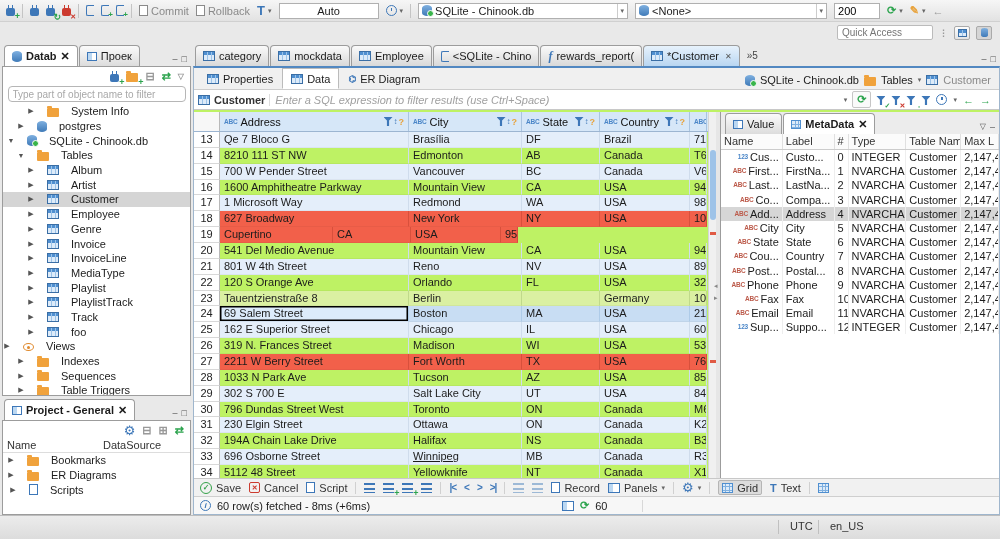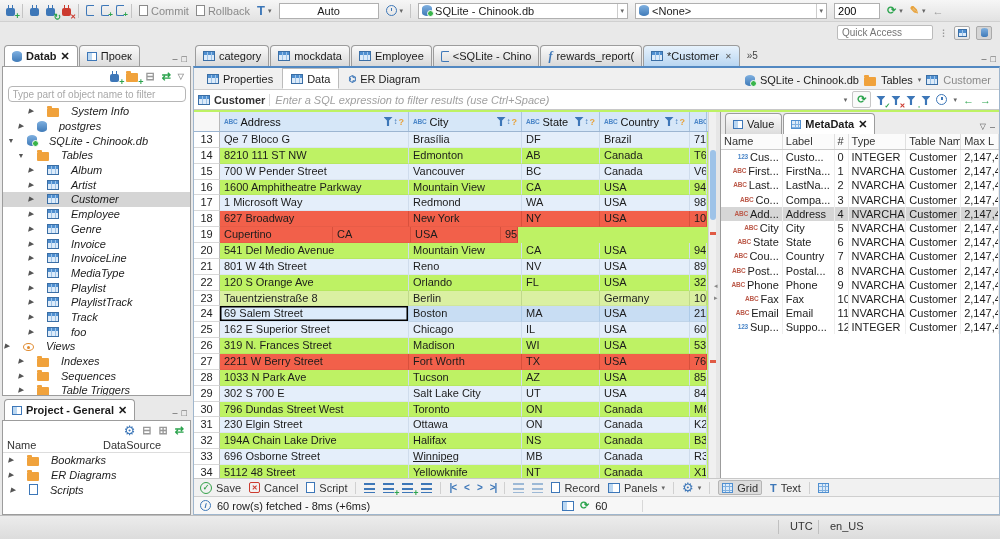--- a/index.html
+++ b/index.html
@@ -61,21 +61,21 @@
   .panel { position:absolute; }
   .ptab-row { height:22px; display:flex; align-items:flex-end; gap:1px; padding-left:2px; }
   .ptab { height:21px; display:flex; align-items:center; gap:4px; padding:0 7px; border:1px solid #9c9c9c; border-bottom:none; border-radius:4px 4px 0 0; background:linear-gradient(#fafafa,#dcdcdc); white-space:nowrap; }
   .ptab.active { background:#fff; font-weight:bold; }
   .winbtns { margin-left:auto; display:flex; gap:4px; padding:0 4px 2px 0; color:#555; font-size:9px; }
   .pbody { position:absolute; left:0; right:0; bottom:0; top:22px; background:#fff; border:1px solid #9c9c9c; overflow:hidden; }
   .ptoolbar { height:18px; display:flex; align-items:center; justify-content:flex-end; gap:7px; padding:0 6px; background:#fff; }
   .filter-input { display:block; width:178px; margin:1px auto 2px; height:16px; border:1px solid #b6b6b6; border-radius:4px; font-size:10px; padding:0 4px; color:#333; font-family:"Liberation Sans",sans-serif; }
   .filter-input::placeholder { color:#a8a8a8; }
   .tree { overflow:hidden; }
-  .trow { height:14.7px; display:flex; align-items:center; gap:12px; white-space:nowrap;font-style:italic; }
+  .trow { height:14.7px; display:flex; align-items:center; gap:12px; white-space:nowrap; }
   .trow .tw { width:8px; text-align:center; font-size:7px; color:#555; flex:none; }
   .trow.sel { background:#d5d5d5; }
   .pcols { height:14px; display:flex; border-bottom:1px solid #ddd; color:#333; background:#fff; }
   .pcols > div { padding:0 4px; }
 
   
   .editor { position:absolute; left:193px; top:44px; right:0; height:471px; }
   .etab-row { height:22px; display:flex; align-items:flex-end; padding-left:2px; }
   .etab { height:21px; display:flex; align-items:center; gap:4px; padding:0 7px; border:1px solid #9c9c9c; border-bottom:none; border-radius:4px 4px 0 0; background:linear-gradient(#fafafa,#d9d9d9); margin-right:1px; white-space:nowrap; overflow:hidden; }
   .etab.active { background:linear-gradient(#e7f2fc,#b9d6f1); }

